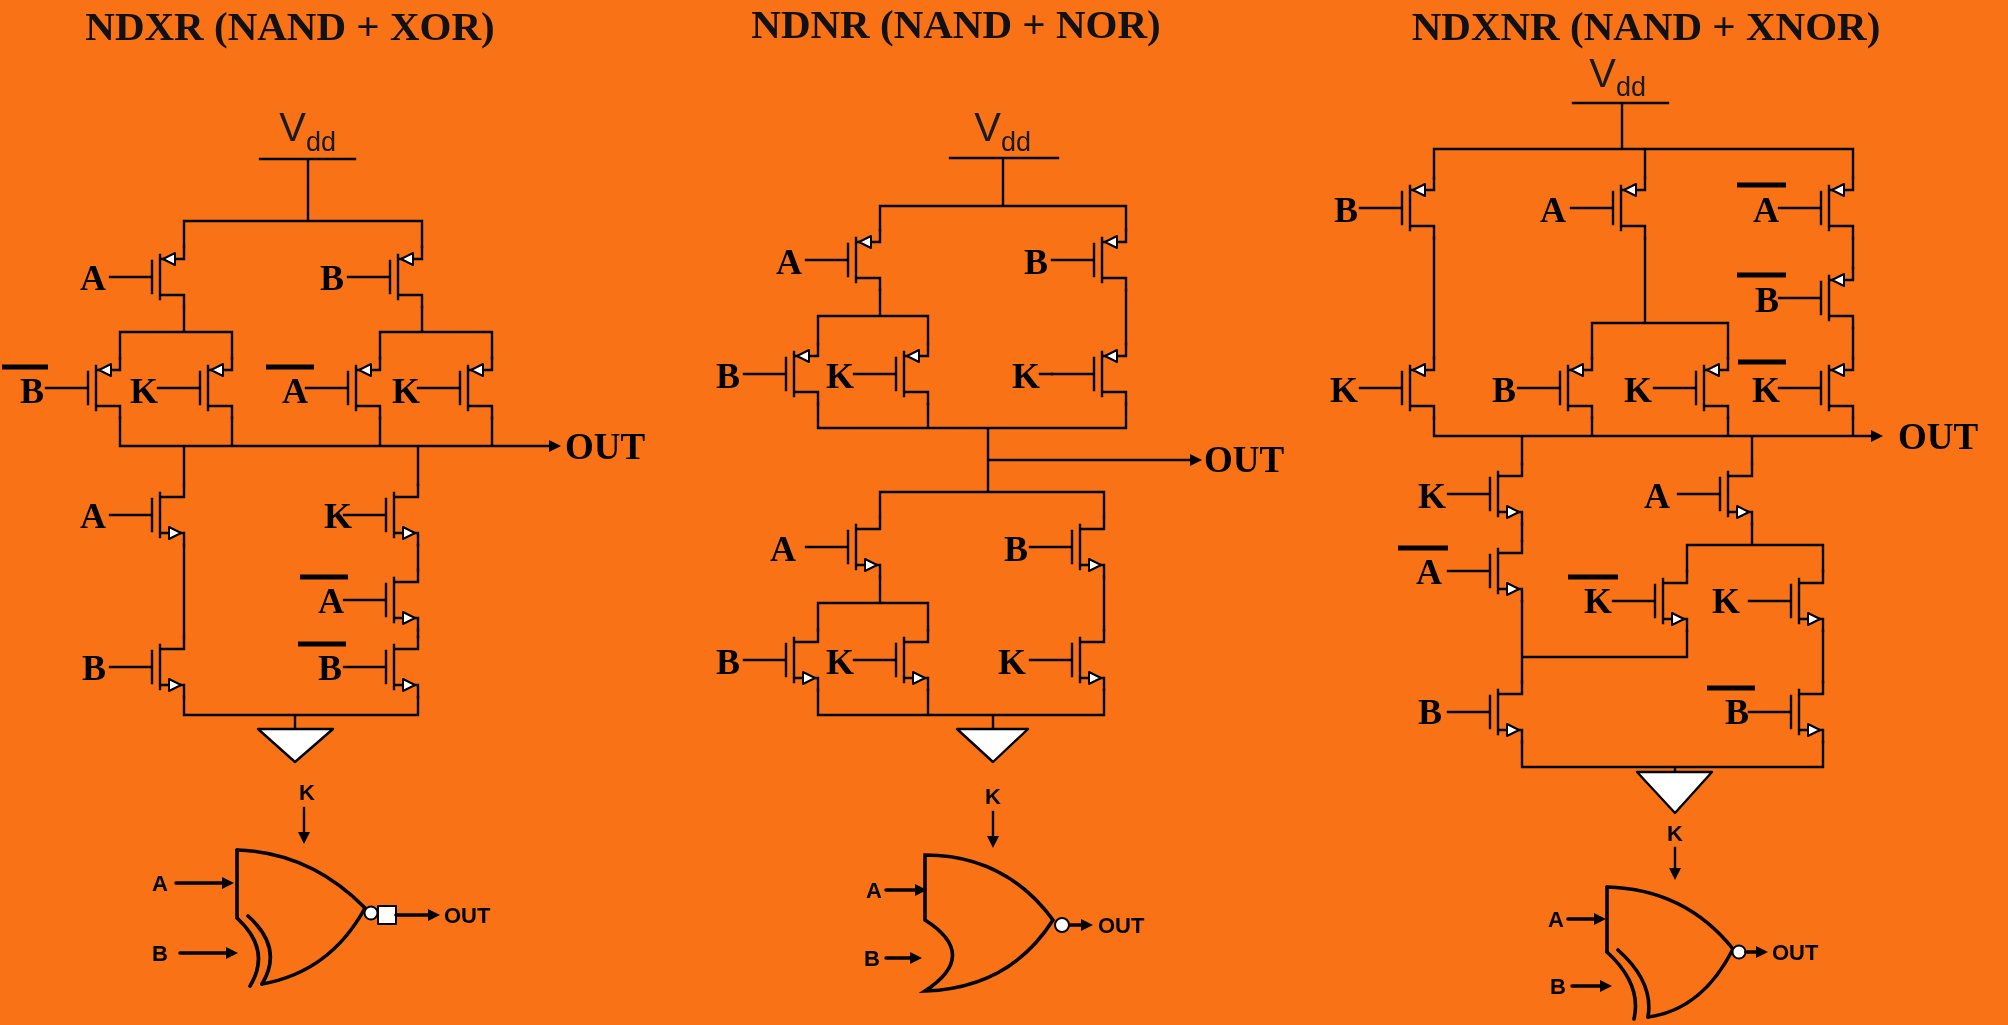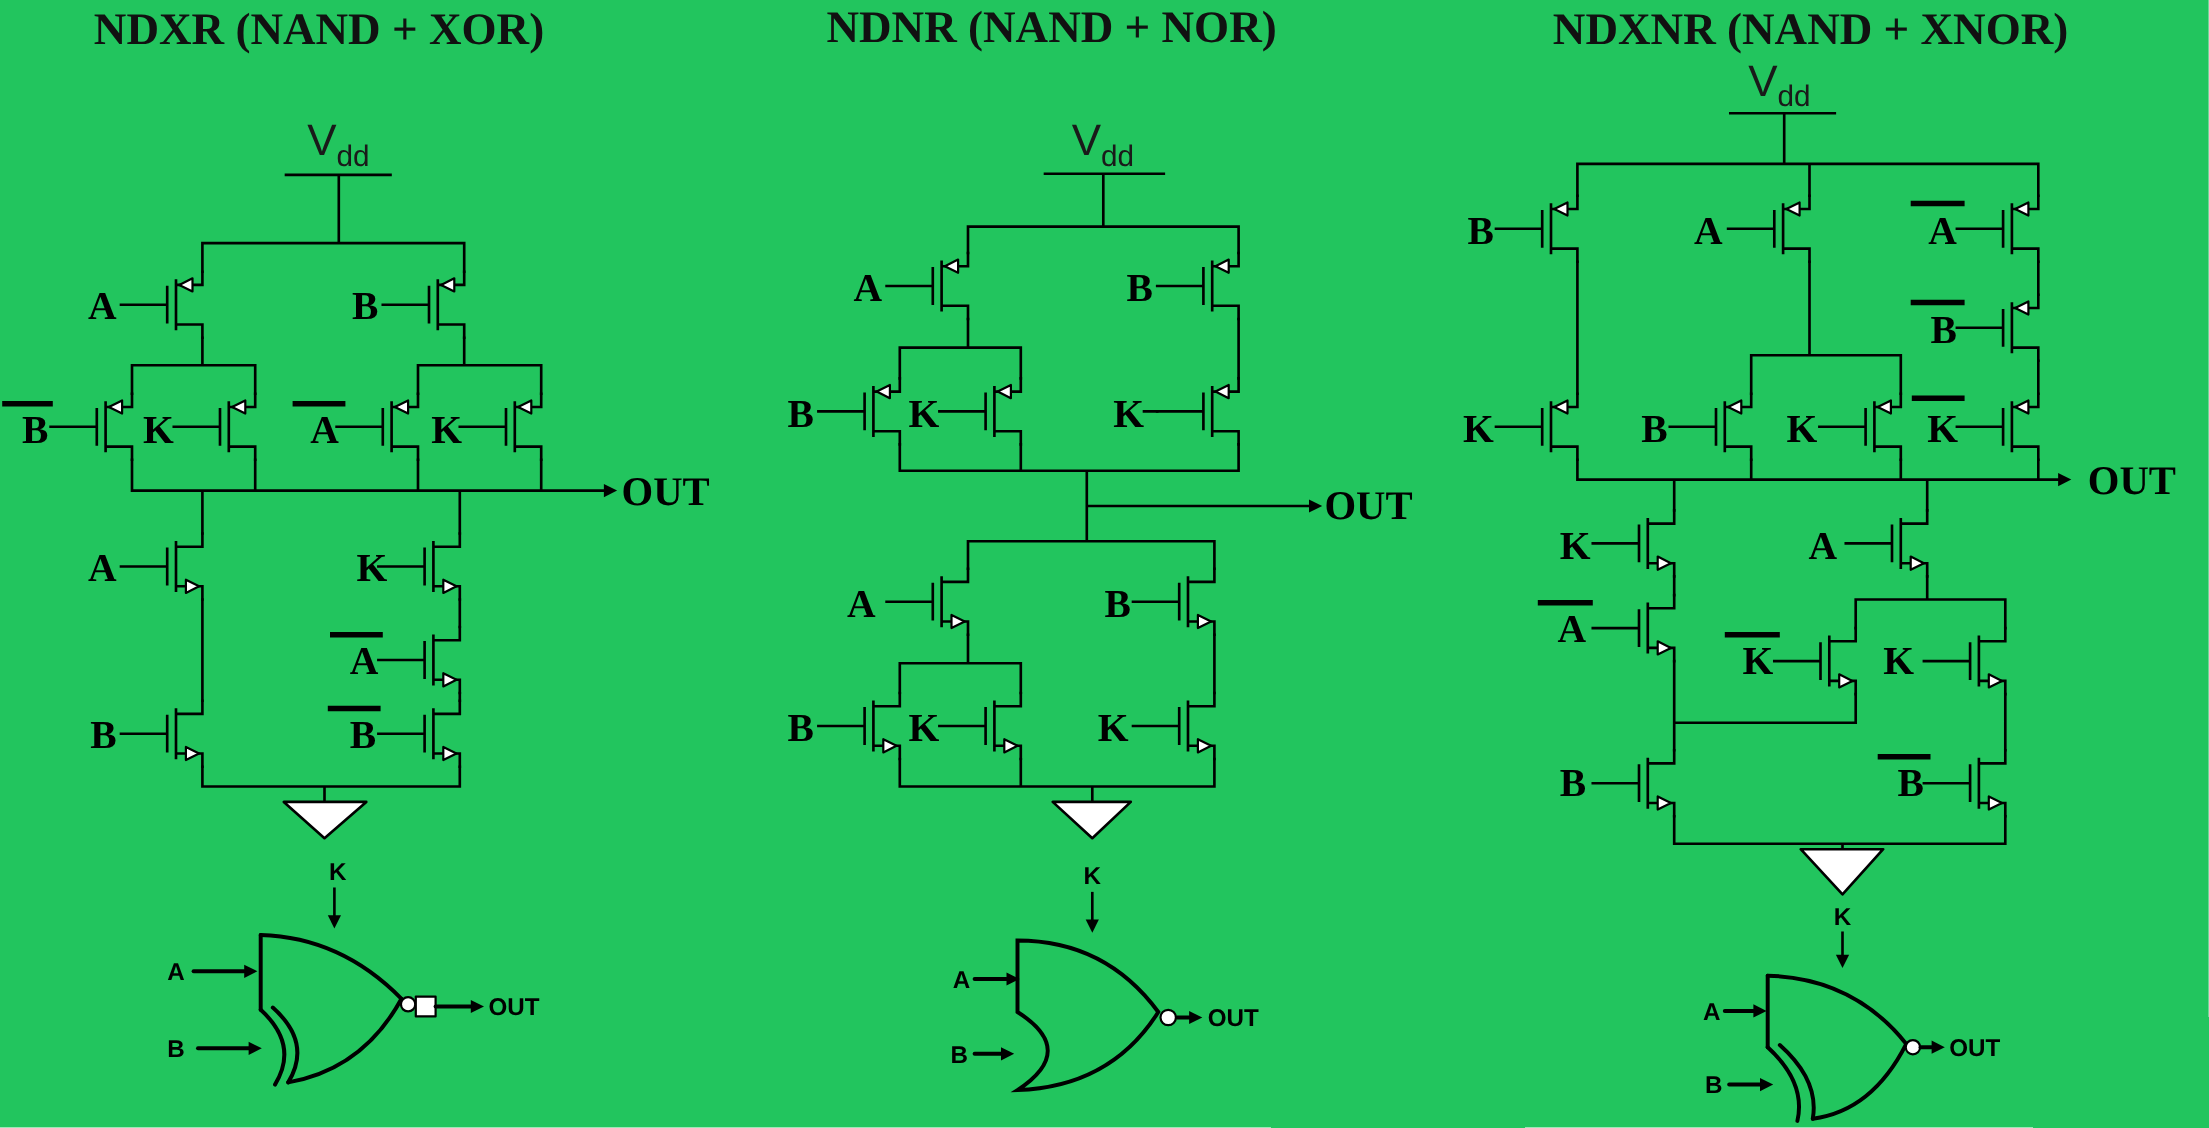--- a/index.html
+++ b/index.html
@@ -1,16 +1,16 @@
 <!DOCTYPE html>
 <html><head>
 <meta charset="utf-8">
 <style>
   html,body{margin:0;padding:0;background:#ffffff;}
-  .stage{position:relative;width:2008px;height:1025px;background:#22c55e;overflow:hidden;}
+  .stage{position:relative;width:2008px;height:1025px;background:#f97316;overflow:hidden;}
   svg{display:block;}
   .w{fill:none;stroke:#000;stroke-width:2.4;stroke-linecap:square;}
   .wt{fill:none;stroke:#000;stroke-width:3.6;stroke-linecap:round;}
   .ar{fill:#fff;stroke:#000;stroke-width:2;stroke-linejoin:round;}
   .hd{fill:#000;stroke:none;}
   .gnd{fill:#fff;stroke:#000;stroke-width:2.4;stroke-linejoin:round;}
   .bar{stroke:#000;stroke-width:5;}
   .tl{font-family:"Liberation Serif","DejaVu Serif",serif;font-weight:bold;font-size:36px;fill:#000;}
   .ttl{font-family:"Liberation Serif","DejaVu Serif",serif;font-weight:bold;font-size:41px;fill:#111;}
   .outl{font-family:"Liberation Serif","DejaVu Serif",serif;font-weight:bold;font-size:37px;fill:#000;}

